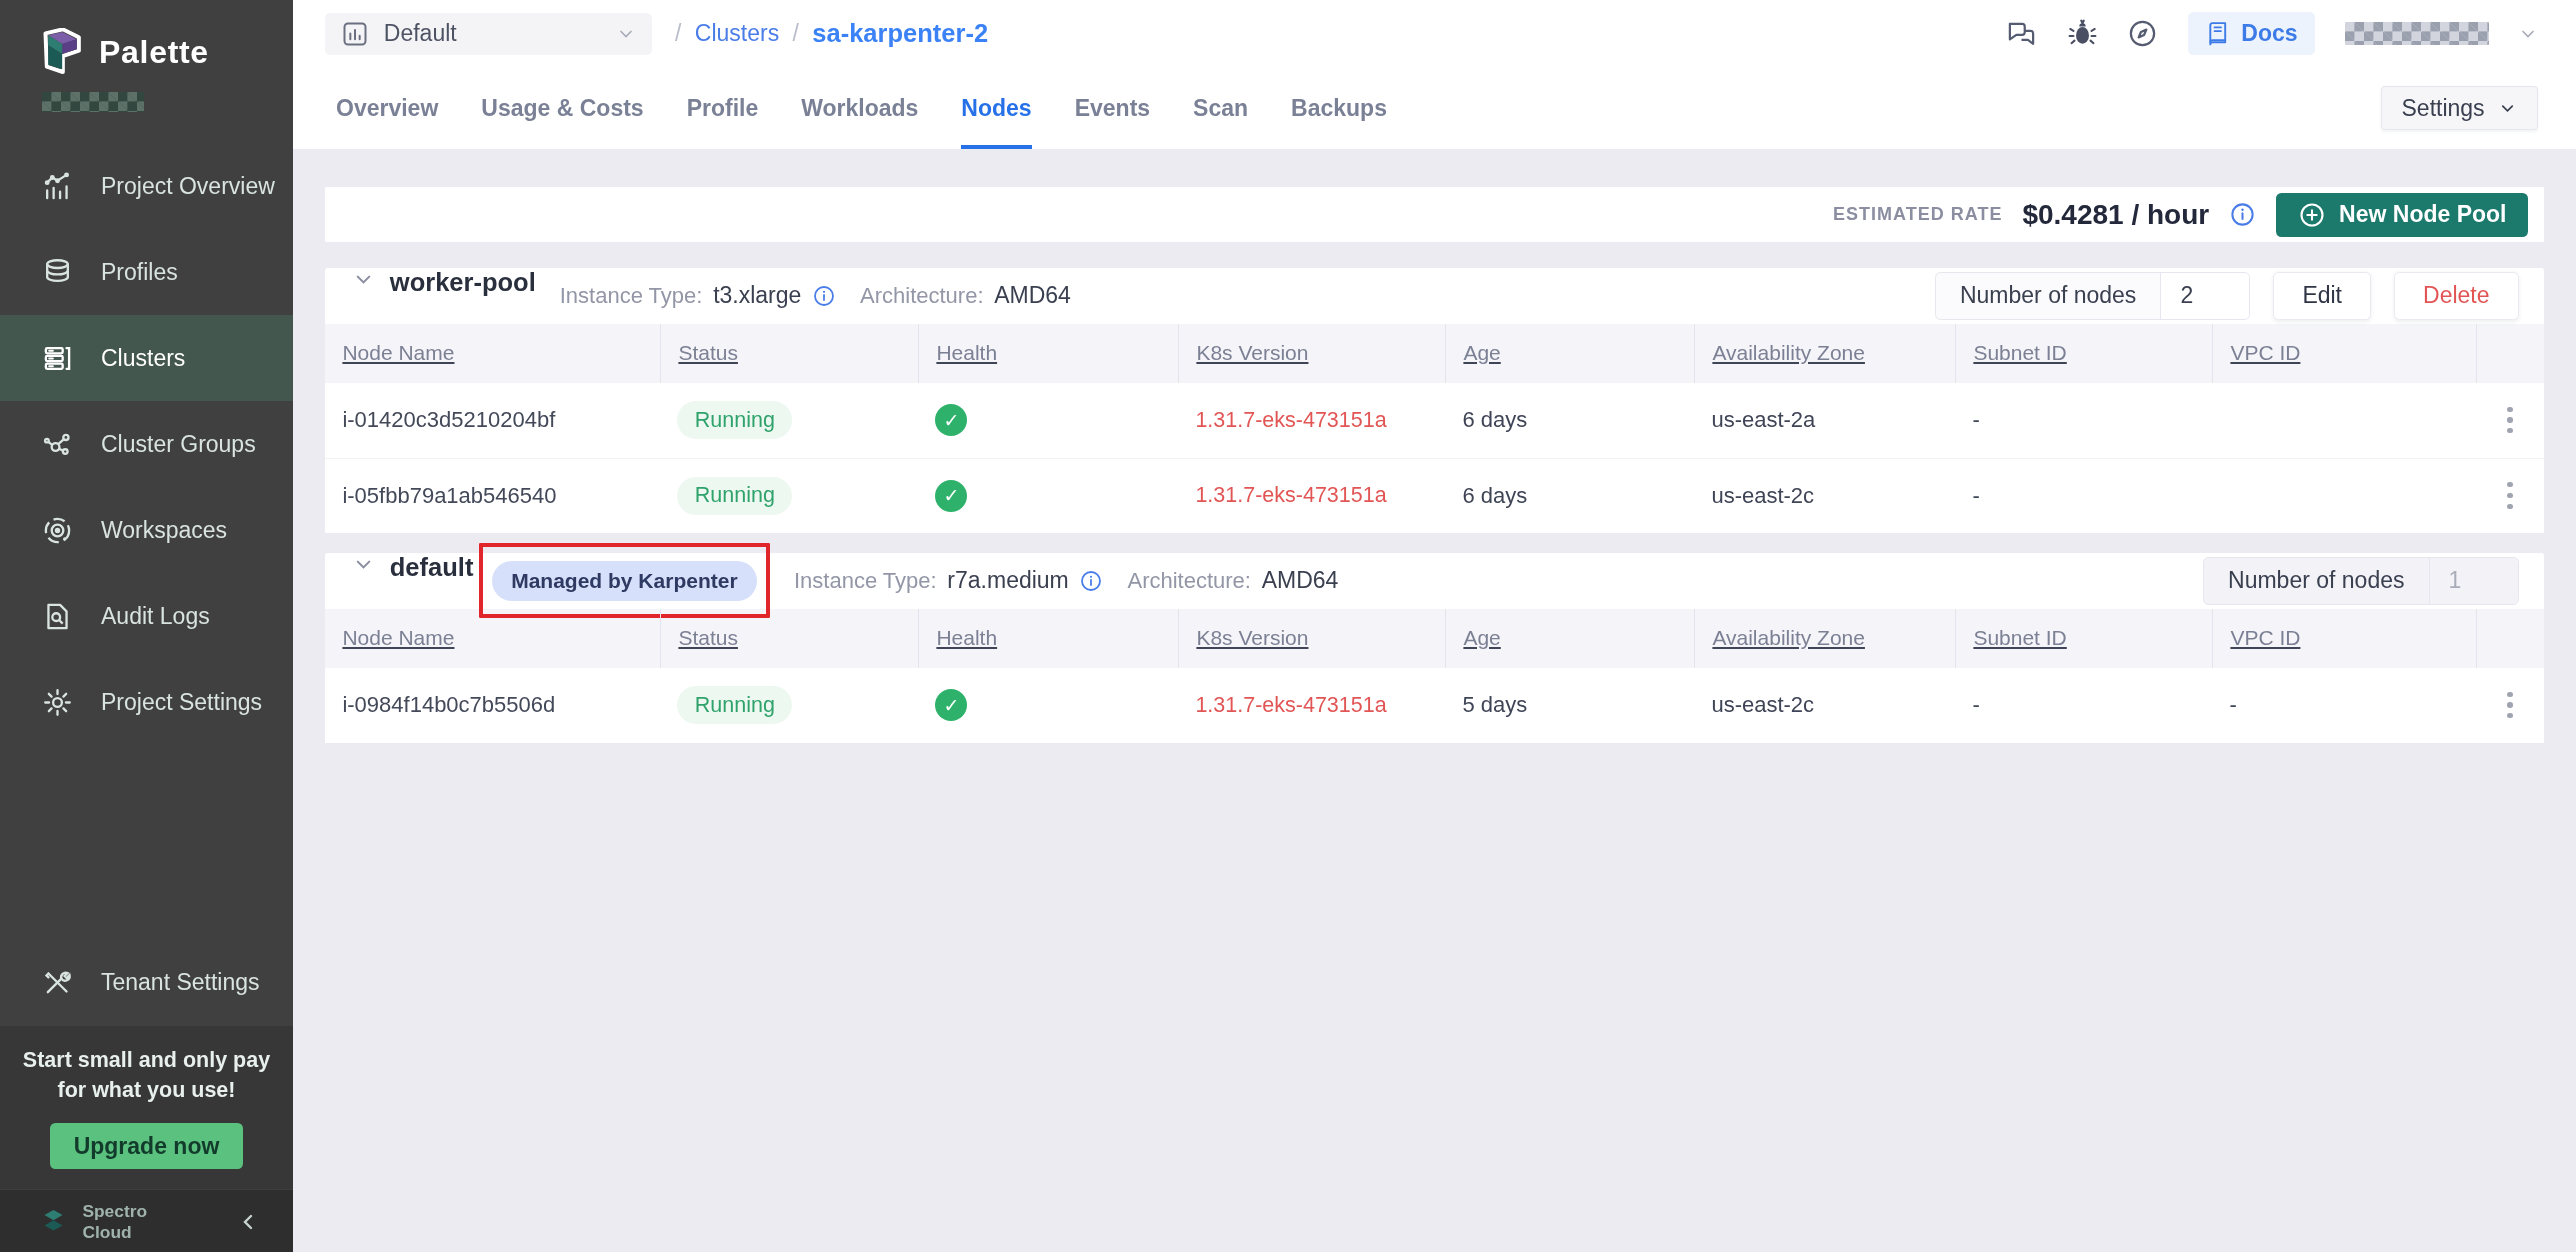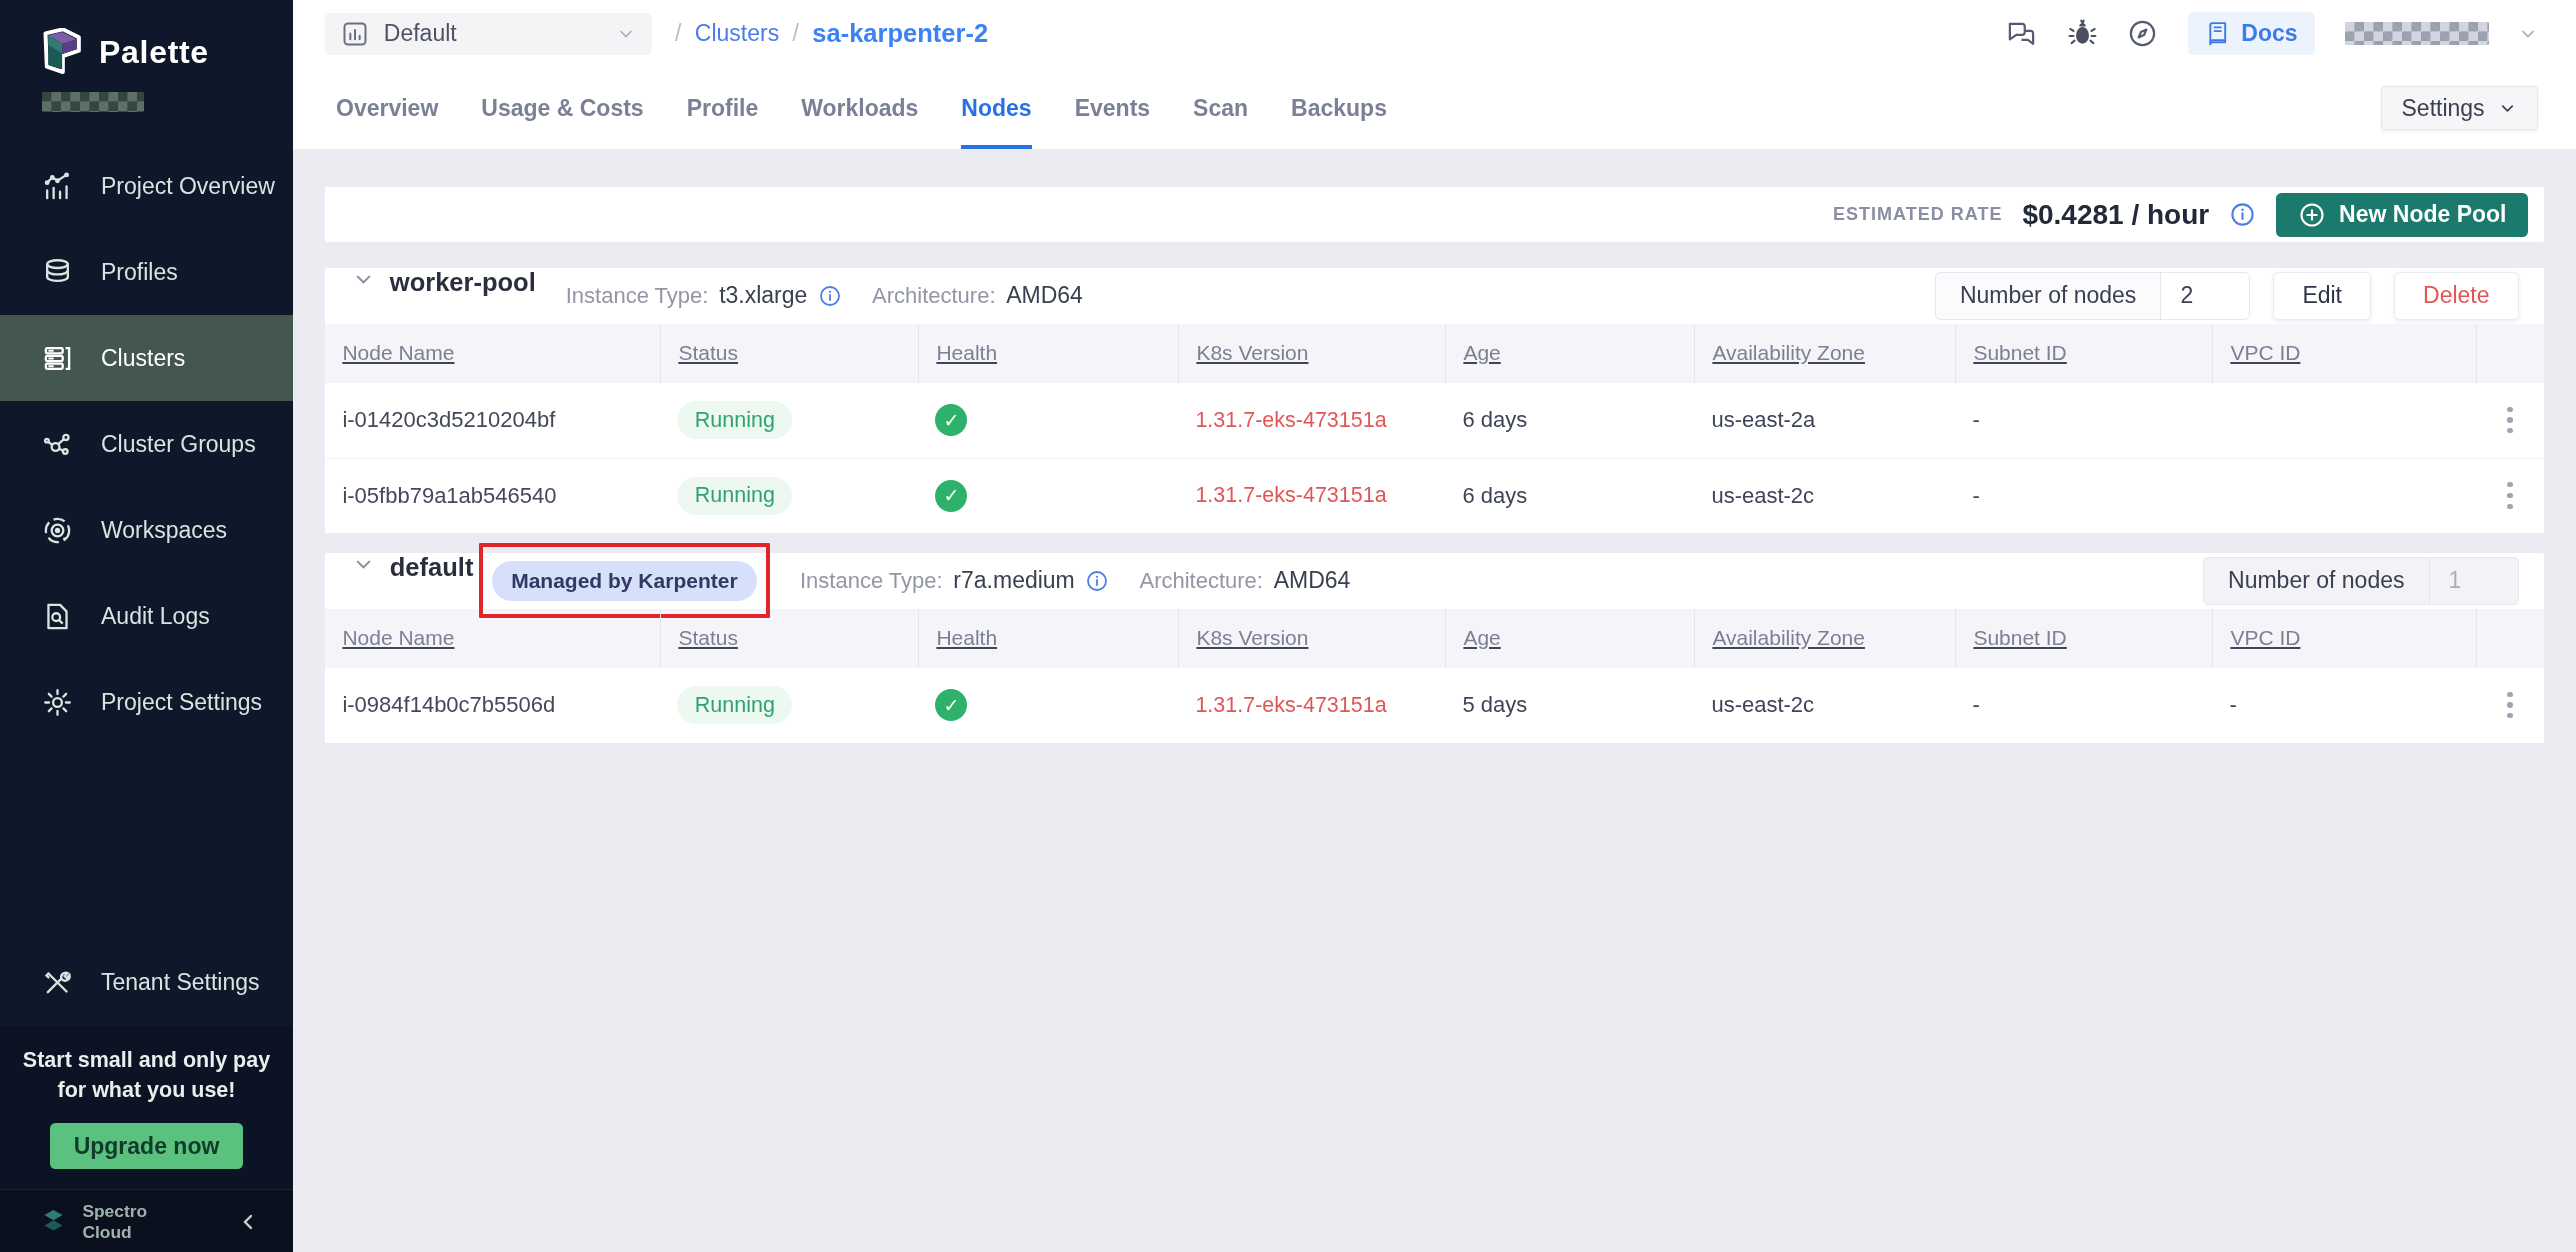--- a/index.html
+++ b/index.html
@@ -8,21 +8,21 @@
     font-family: "Liberation Sans", "DejaVu Sans", sans-serif;
     background: #EBEBF1;
     display: flex;
     color: #3F4556;
   }
   svg { display: block; }
 
   
   .sidebar {
     width: 293px; flex-shrink: 0;
-    background: #0f172a;
+    background: #404040;
     color: #D9E4E0;
     display: flex; flex-direction: column;
     position: relative;
   }
   .logo-row { display: flex; align-items: center; gap: 16px; padding: 28px 0 0 40px; }
   .brand-text { color: #FFFFFF; font-size: 32px; font-weight: 600; letter-spacing: 0.7px; }
   .redacted {
     background-image:
       linear-gradient(45deg, #9ba0af 25%, transparent 25%, transparent 75%, #9ba0af 75%),
       linear-gradient(45deg, #9ba0af 25%, #d2d5de 25%, #d2d5de 75%, #9ba0af 75%);
@@ -132,21 +132,21 @@
   .annotation-box {
     border: 4.7px solid #E0262B; border-radius: 1.3px;
     padding: 6.7px 9.4px; margin: -9.4px 0 -9.4px 5.4px;
     display: flex; align-items: center; flex-shrink: 0;
   }
   .karpenter-badge {
     background: #D7E0FA; color: #2F3A63;
     font-size: 21px; font-weight: 600;
     padding: 8px 19px; border-radius: 23px; white-space: nowrap;
   }
-  .pool-meta { display: flex; align-items: center; gap: 10.7px; margin-left: 30px; white-space: nowrap; }
+  .pool-meta { display: flex; align-items: center; gap: 10.7px; margin-left: 24px; white-space: nowrap; }
   .meta-label { font-size: 22px; color: #9296A6; }
   .meta-value { font-size: 23px; color: #3A4050; }
   .pool-controls { margin-left: auto; display: flex; align-items: center; gap: 23px; }
   .nodes-control {
     display: flex; align-items: stretch; height: 48px;
     border: 0.7px solid #E6E6EE; border-radius: 5.4px; overflow: hidden; background: #FBFBFD;
   }
   .nodes-label { display: flex; align-items: center; padding: 0 24px; font-size: 23px; color: #3A4050; }
   .nodes-value {
     width: 89px; background: #FFFFFF; border-left: 0.7px solid #E6E6EE;

